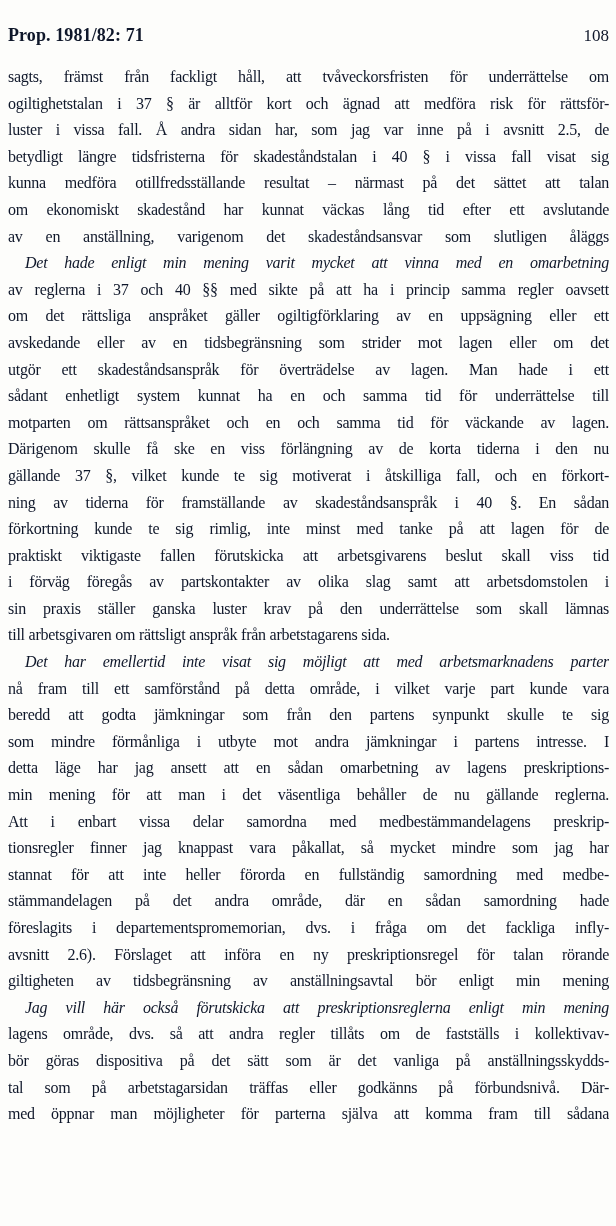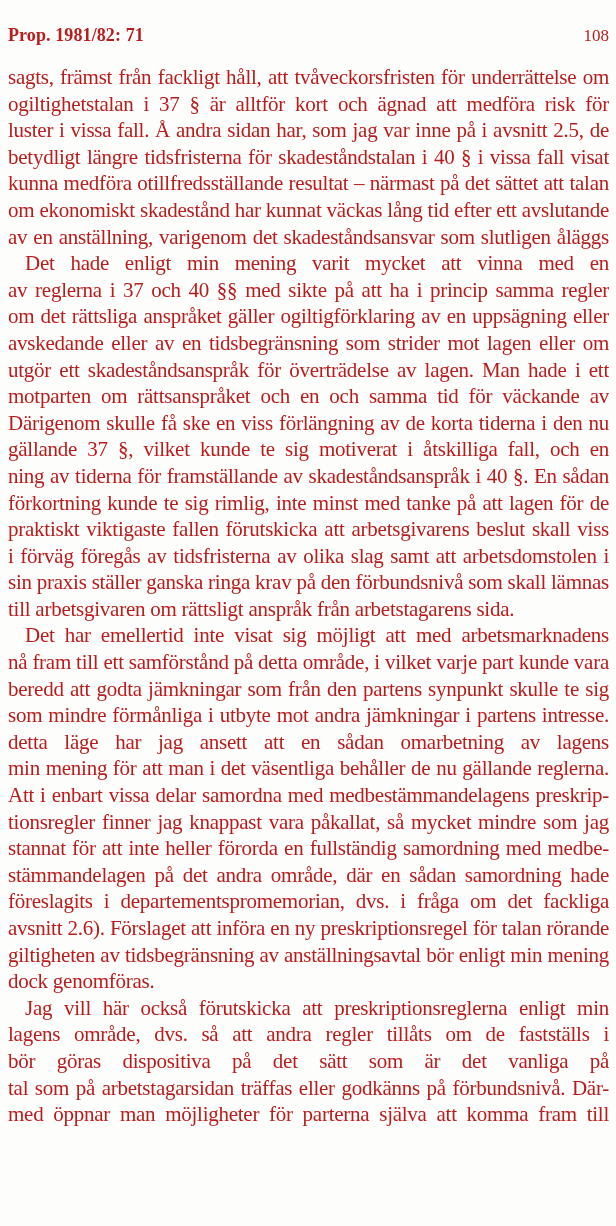--- a/index.html
+++ b/index.html
@@ -9,55 +9,56 @@
   }
   .page {
     position: relative;
     width: 616px;
     height: 1226px;
     background: #fdfdfb;
     box-sizing: border-box;
     padding: 8px 7px 0 8px;
     overflow: hidden;
     font-family: "Liberation Serif", "DejaVu Serif", serif;
-    color: #b91c1c;
+    color: #0f172a;
   }
   .page-header {
     display: flex;
     justify-content: space-between;
     align-items: baseline;
     line-height: 24px;
     margin-bottom: 16px;
   }
   .doc-ref {
     font-weight: bold;
     font-size: 18px;
     letter-spacing: 0.1px;
   }
   .page-num {
     font-size: 17px;
     margin-top: 16px;
   }
   .body-text {
-    font-size: 21px;
+    font-size: 16px;
     letter-spacing: -0.25px;
   }
   .paragraph {
     margin: 0;
   }
   .text-line {
     line-height: 26.6px;
     height: 26.6px;
     text-align: justify;
     text-align-last: justify;
     overflow: hidden;
     white-space: normal;
   }
   .text-line.first-indent {
     text-indent: 17px;
+    font-style: italic;
   }
   .text-line.para-end {
     text-align-last: left;
   }
 </style>
 </head>
 <body>
 
 <div class="page">
   <div class="page-header">
@@ -73,45 +74,45 @@
         <div class="text-line">kunna medföra otillfredsställande resultat – närmast på det sättet att talan</div>
         <div class="text-line">om ekonomiskt skadestånd har kunnat väckas lång tid efter ett avslutande</div>
         <div class="text-line">av en anställning, varigenom det skadeståndsansvar som slutligen åläggs</div>
       </div>
       <div class="paragraph">
         <div class="text-line first-indent">Det hade enligt min mening varit mycket att vinna med en omarbetning</div>
         <div class="text-line">av reglerna i 37 och 40 §§ med sikte på att ha i princip samma regler oavsett</div>
         <div class="text-line">om det rättsliga anspråket gäller ogiltigförklaring av en uppsägning eller ett</div>
         <div class="text-line">avskedande eller av en tidsbegränsning som strider mot lagen eller om det</div>
         <div class="text-line">utgör ett skadeståndsanspråk för överträdelse av lagen. Man hade i ett</div>
+        <div class="text-line">sådant enhetligt system kunnat ha en och samma tid för underrättelse till</div>
         <div class="text-line">motparten om rättsanspråket och en och samma tid för väckande av lagen.</div>
         <div class="text-line">Därigenom skulle få ske en viss förlängning av de korta tiderna i den nu</div>
         <div class="text-line">gällande 37 §, vilket kunde te sig motiverat i åtskilliga fall, och en förkort-</div>
         <div class="text-line">ning av tiderna för framställande av skadeståndsanspråk i 40 §. En sådan</div>
         <div class="text-line">förkortning kunde te sig rimlig, inte minst med tanke på att lagen för de</div>
         <div class="text-line">praktiskt viktigaste fallen förutskicka att arbetsgivarens beslut skall viss tid</div>
-        <div class="text-line">i förväg föregås av tidsfristerna av olika slag samt att arbetsdomstolen i</div>
-        <div class="text-line">sin praxis ställer ganska ringa krav på den förbundsnivå som skall lämnas</div>
+        <div class="text-line">i förväg föregås av partskontakter av olika slag samt att arbetsdomstolen i</div>
+        <div class="text-line">sin praxis ställer ganska luster krav på den underrättelse som skall lämnas</div>
         <div class="text-line para-end">till arbetsgivaren om rättsligt anspråk från arbetstagarens sida.</div>
       </div>
       <div class="paragraph">
         <div class="text-line first-indent">Det har emellertid inte visat sig möjligt att med arbetsmarknadens parter</div>
         <div class="text-line">nå fram till ett samförstånd på detta område, i vilket varje part kunde vara</div>
         <div class="text-line">beredd att godta jämkningar som från den partens synpunkt skulle te sig</div>
         <div class="text-line">som mindre förmånliga i utbyte mot andra jämkningar i partens intresse. I</div>
         <div class="text-line">detta läge har jag ansett att en sådan omarbetning av lagens preskriptions-</div>
         <div class="text-line">min mening för att man i det väsentliga behåller de nu gällande reglerna.</div>
         <div class="text-line">Att i enbart vissa delar samordna med medbestämmandelagens preskrip-</div>
         <div class="text-line">tionsregler finner jag knappast vara påkallat, så mycket mindre som jag har</div>
         <div class="text-line">stannat för att inte heller förorda en fullständig samordning med medbe-</div>
         <div class="text-line">stämmandelagen på det andra område, där en sådan samordning hade</div>
         <div class="text-line">föreslagits i departementspromemorian, dvs. i fråga om det fackliga infly-</div>
         <div class="text-line">avsnitt 2.6). Förslaget att införa en ny preskriptionsregel för talan rörande</div>
         <div class="text-line">giltigheten av tidsbegränsning av anställningsavtal bör enligt min mening</div>
-        <div class="text-line para-end">dock genomföras.</div>
       </div>
       <div class="paragraph">
         <div class="text-line first-indent">Jag vill här också förutskicka att preskriptionsreglerna enligt min mening</div>
         <div class="text-line">lagens område, dvs. så att andra regler tillåts om de fastställs i kollektivav-</div>
         <div class="text-line">bör göras dispositiva på det sätt som är det vanliga på anställningsskydds-</div>
         <div class="text-line">tal som på arbetstagarsidan träffas eller godkänns på förbundsnivå. Där-</div>
         <div class="text-line">med öppnar man möjligheter för parterna själva att komma fram till sådana</div>
       </div>
     </div>
 </div>

